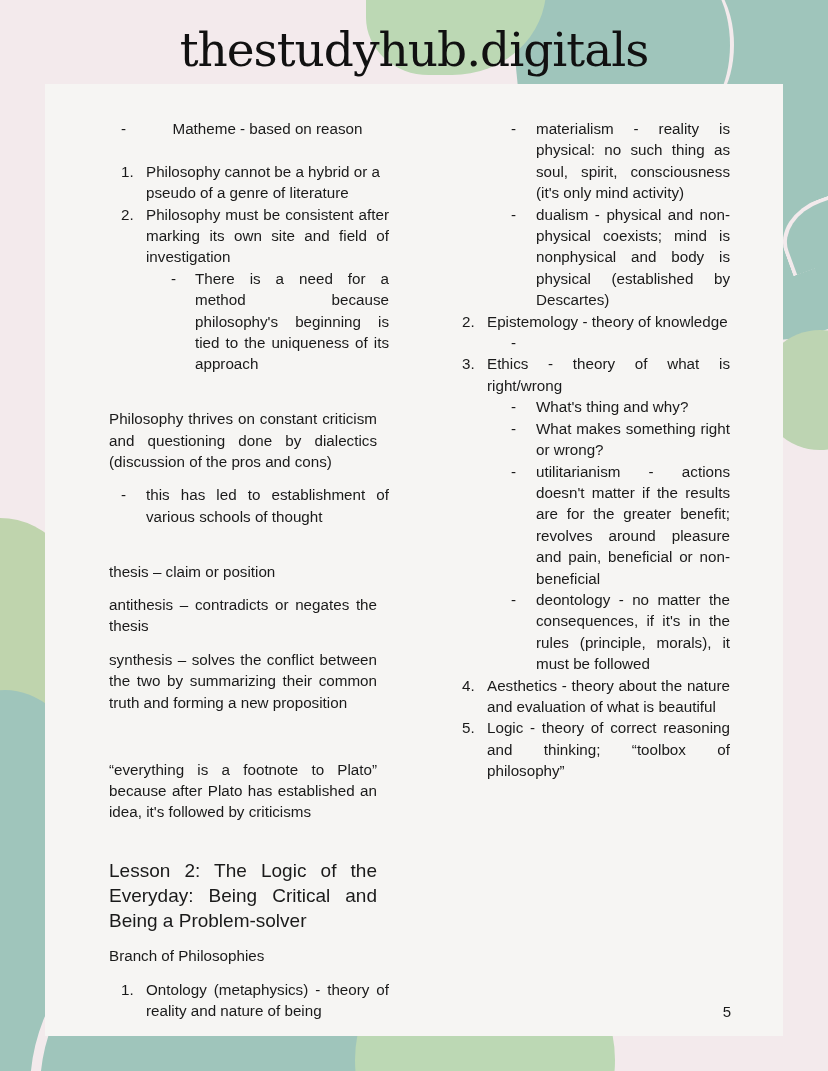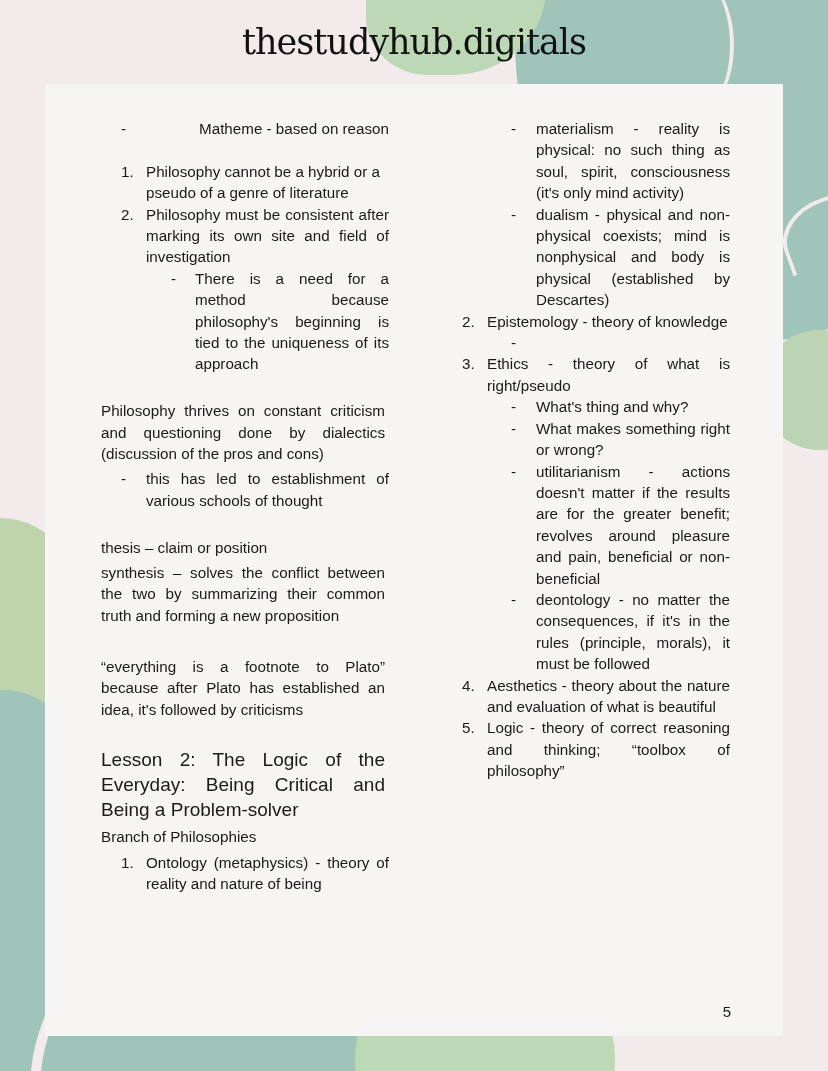--- a/index.html
+++ b/index.html
@@ -15,31 +15,31 @@
   .b-green-right { left:760px; top:330px; width:120px; height:120px; background:#bdd4b2; }
   .b-green-left { left:-90px; top:518px; width:180px; height:220px; background:#bfd4ad; }
   .b-teal-left { left:-120px; top:690px; width:250px; height:500px; background:#9fc5bb; }
   .b-teal-bottom { left:30px; top:900px; width:360px; height:360px; background:#9fc5bb; border:10px solid #f3eaec; }
   .b-green-bottom { left:355px; top:930px; width:260px; height:260px; background:#bcd8b4; }
   .curve { position:absolute; left:640px; top:-30px; width:90px; height:150px; border-right:4px solid #f3eaec; border-radius:0 60% 60% 0; }
   .curve2 { position:absolute; left:780px; top:200px; width:80px; height:60px; border-top:4px solid #f3eaec; border-left:4px solid #f3eaec; border-radius:60% 0 0 0; transform:rotate(-20deg); }
 
   .site-title {
     position:absolute; left:0; right:0; top:22px; text-align:center;
-    font-family:"DejaVu Serif", serif; font-size:35px; letter-spacing:-1px; color:#111;
+    font-family:"DejaVu Serif", serif; font-size:47px; letter-spacing:-1px; color:#111;
     z-index:3;
   }
   .page {
     position:absolute; left:45px; top:84px; width:738px; height:952px;
     background:#f6f5f3; z-index:2;
   }
   .col { position:absolute; top:34px; font-size:15.2px; line-height:21.4px; }
   .col-left { left:52px; width:292px; }
   .col-right { left:414px; width:271px; }
-  p { margin:4px; text-align:justify; }
+  p { margin:12px; text-align:justify; }
   b { font-weight:normal; }
   .row { display:flex; }
   .marker { flex:0 0 auto; }
   .txt { flex:1; text-align:justify; }
   .gap { height:21.4px; }
   .lesson { font-size:19px; line-height:25px; text-align:justify; margin-top:2px; }
   .page-num { position:absolute; right:52px; bottom:16px; font-size:15px; }
 </style>
 </head>
 <body>
@@ -54,21 +54,21 @@
 <div class="blob b-teal-bottom"></div>
 <div class="blob b-green-bottom"></div>
 
 <div class="site-title">thestudyhub.digitals</div>
 
 <div class="page">
 
   <div class="col col-left">
     <div class="row" style="padding-left:24px">
       <span class="marker" style="width:25px">-</span>
-      <span class="txt" style="text-align:right">Matheme - based on reason</span>
+      <span class="txt" style="text-align:center">Matheme - based on reason</span>
     </div>
     <div class="gap"></div>
     <div class="row" style="padding-left:24px">
       <span class="marker" style="width:25px">1.</span>
       <span class="txt" style="text-align:left">Philosophy cannot be a hybrid or a pseudo of a genre of literature</span>
     </div>
     <div class="row" style="padding-left:24px">
       <span class="marker" style="width:25px">2.</span>
       <span class="txt">Philosophy must be consistent after marking its own site and field of investigation</span>
     </div>
@@ -77,20 +77,21 @@
       <span class="txt">There is a need for a method because philosophy's beginning is tied to the uniqueness of its approach</span>
     </div>
     <div class="gap"></div>
     <p>Philosophy thrives on constant criticism and questioning done by dialectics (discussion of the pros and cons)</p>
     <div class="row" style="padding-left:24px">
       <span class="marker" style="width:25px">-</span>
       <span class="txt">this has led to establishment of various schools of thought</span>
     </div>
     <div class="gap"></div>
     <p><b>thesis</b><span> – claim or position</span></p>
+    <p><b>antithesis</b><span> – contradicts or negates the thesis</span></p>
     <p><b>synthesis</b><span> – solves the conflict between the two by summarizing their common truth and forming a new proposition</span></p>
     <div class="gap"></div>
     <p>“everything is a footnote to Plato” because after Plato has established an idea, it's followed by criticisms</p>
     <div class="gap"></div>
     <p class="lesson">Lesson 2: The Logic of the Everyday: Being Critical and Being a Problem-solver</p>
     <p><b>Branch of Philosophies</b></p>
     <div class="row" style="padding-left:24px">
       <span class="marker" style="width:25px">1.</span>
       <span class="txt"><b>Ontology (metaphysics)</b><span> - theory of reality and nature of being</span></span>
     </div>
@@ -107,21 +108,21 @@
     </div>
     <div class="row" style="padding-left:3px">
       <span class="marker" style="width:25px">2.</span>
       <span class="txt"><b>Epistemology</b><span> - theory of knowledge</span></span>
     </div>
     <div class="row" style="padding-left:52px">
       <span class="marker" style="width:25px">-</span>
     </div>
     <div class="row" style="padding-left:3px">
       <span class="marker" style="width:25px">3.</span>
-      <span class="txt"><b>Ethics</b><span> - theory of what is right/pseudo</span></span>
+      <span class="txt"><b>Ethics</b><span> - theory of what is right/wrong</span></span>
     </div>
     <div class="row" style="padding-left:52px">
       <span class="marker" style="width:25px">-</span>
       <span class="txt">What's thing and why?</span>
     </div>
     <div class="row" style="padding-left:52px">
       <span class="marker" style="width:25px">-</span>
       <span class="txt">What makes something right or wrong?</span>
     </div>
     <div class="row" style="padding-left:52px">

